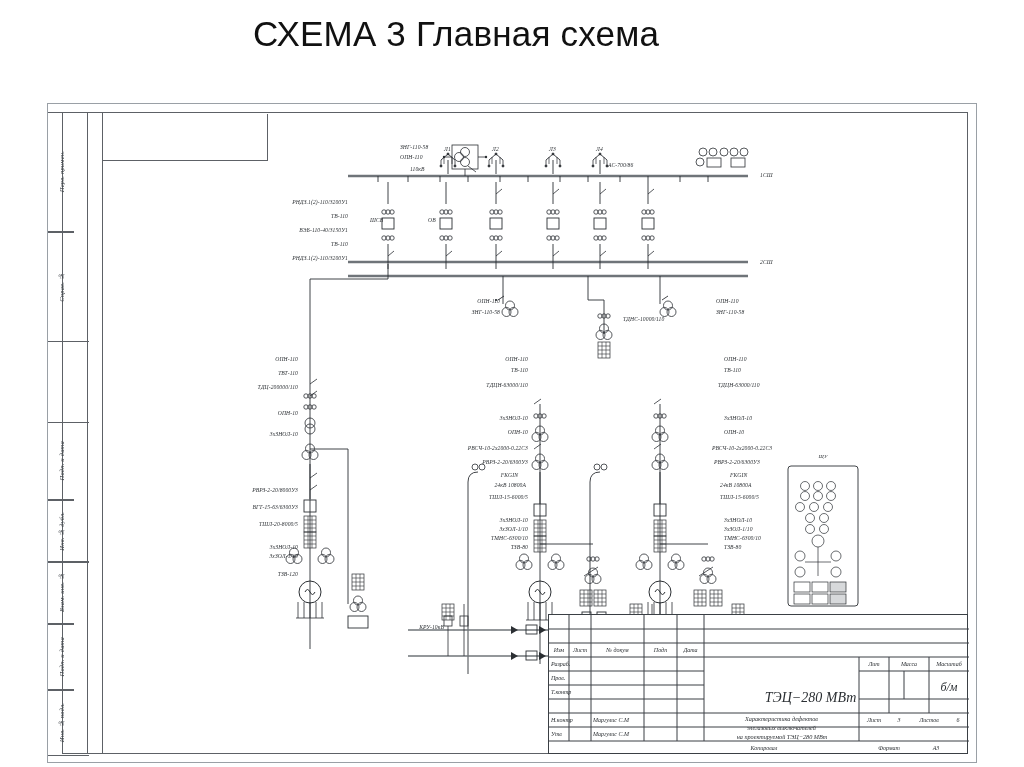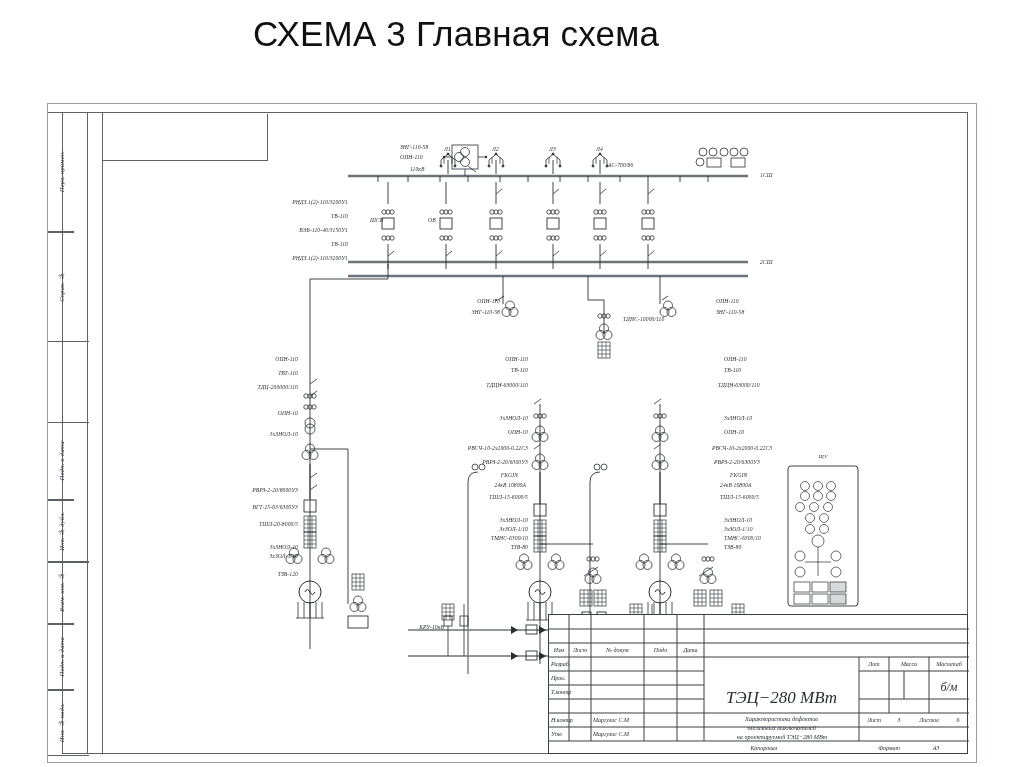--- a/index.html
+++ b/index.html
@@ -57,21 +57,21 @@
 
   
   #canvas{position:absolute;left:0;top:0;width:930px;height:660px;}
 
   
   #title-block{
     position:absolute;right:8px;bottom:8px;width:420px;height:140px;
     border:1px solid #3a3f44;box-sizing:border-box;background:#fff;
   }
   .tb-main1{font-size:17px;}
-  .tb-main2{font-size:17px;}
+  .tb-main2{font-size:14px;margin-left:29px;}
   .tb-small{font-size:6px;}
   .tb-head{font-size:6px;}
   .tb-note{font-size:6.2px;}
   .cellx{position:absolute;display:flex;align-items:center;justify-content:center;
          font-family:"Liberation Serif",serif;font-style:italic;color:#2b2f33;
          white-space:nowrap;overflow:hidden;}
   .cl{justify-content:flex-start;padding-left:2px;}
 
   
   .lbl{position:absolute;font-family:"Liberation Serif",serif;font-style:italic;

